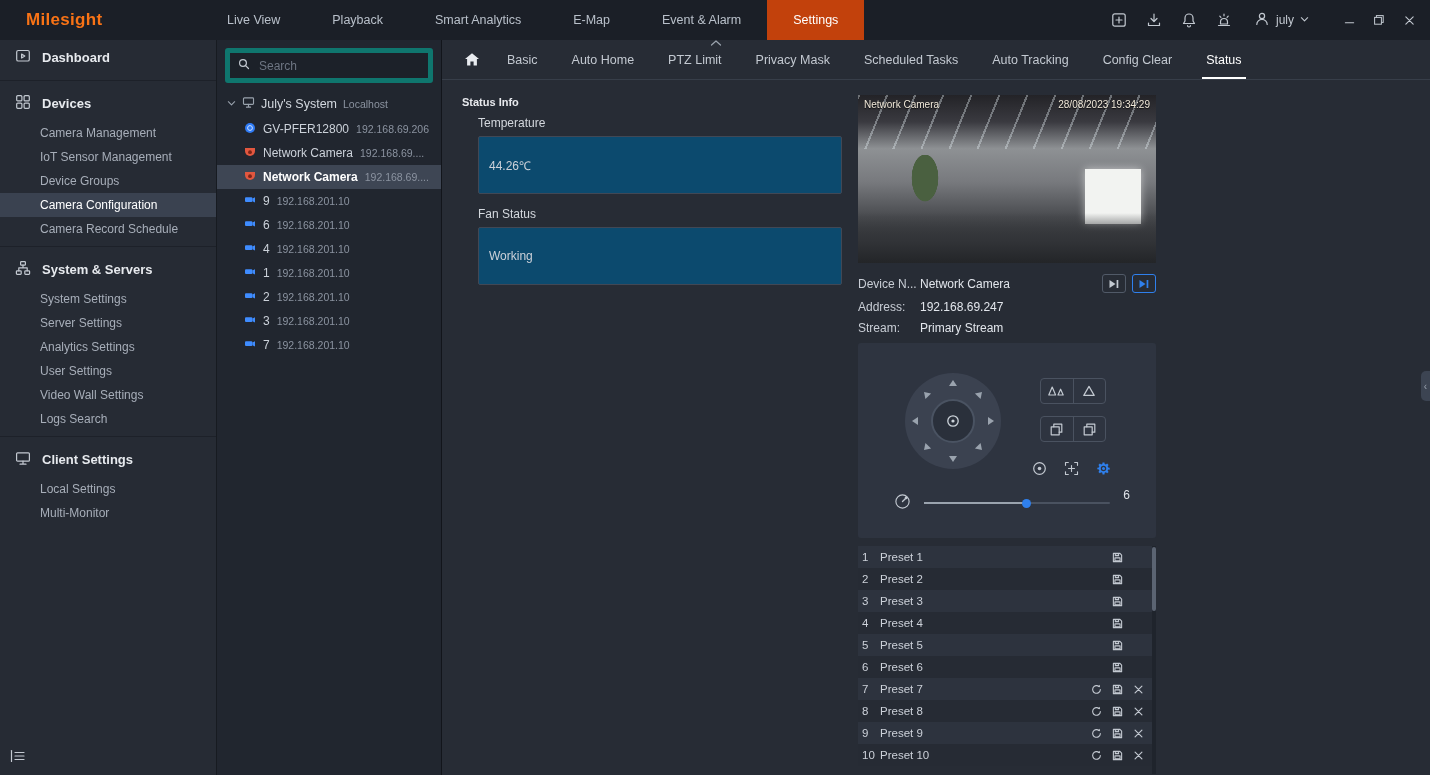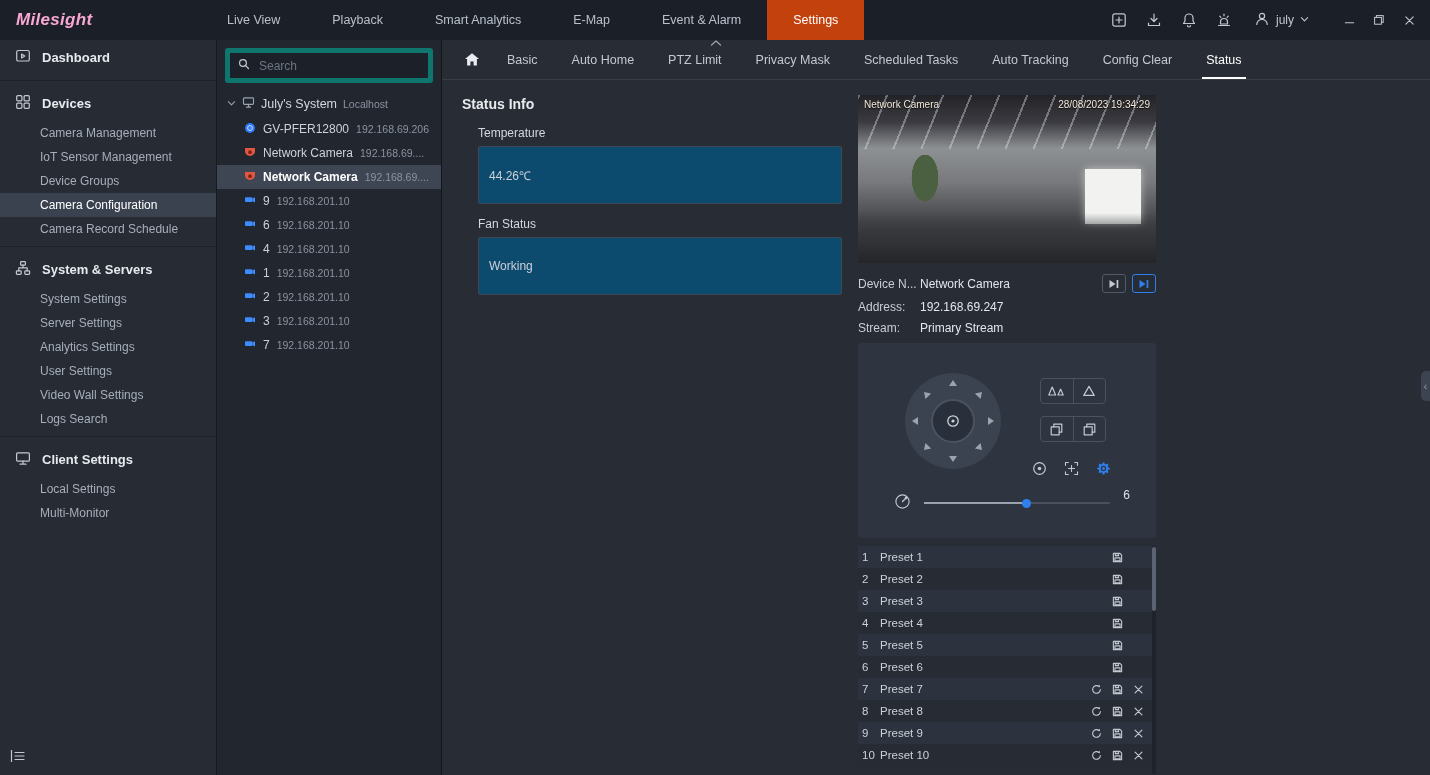--- a/index.html
+++ b/index.html
@@ -3,22 +3,22 @@
 <meta charset="utf-8">
 <style>
   html,body{margin:0;padding:0;background:#14171c}
   .app{position:relative;width:1430px;height:775px;overflow:hidden;background:#272c35;
        font-family:"Liberation Sans",sans-serif;color:#c3c9d1;font-size:12px}
   svg.ic{stroke:#c3c9d1;fill:none;stroke-width:1.2;stroke-linecap:round;stroke-linejoin:round}
   svg.ic.dim{stroke:#9aa3ae}
 
   
   .topbar{position:absolute;left:0;top:0;right:0;height:40px;background:#1b1f27;display:flex;align-items:center;z-index:5}
-  .logo{width:201px;padding-left:16px;box-sizing:border-box;font-style:italic;font-weight:bold;
-        font-size:17px;color:#f9a8d4;letter-spacing:.3px}
+  .logo{width:201px;padding-left:26px;box-sizing:border-box;font-weight:bold;
+        font-size:17px;color:#f97316;letter-spacing:.3px}
   .nav{display:flex;height:100%}
   .nav-item{display:flex;align-items:center;padding:0 26px;font-size:12.5px;color:#b9c0ca;cursor:pointer}
   .nav-item.active{background:#c2410c;color:#fff}
   .topbar-right{margin-left:auto;display:flex;align-items:center;gap:17px;padding-right:14px}
   .tb-ico{display:flex;align-items:center;justify-content:center;width:18px;height:18px;cursor:pointer}
   .user-menu{display:flex;align-items:center;gap:6px;color:#c3c9d1;cursor:pointer;margin-left:4px}
   .win-controls{display:flex;align-items:center;gap:16px;margin-left:16px}
   .win-btn{display:flex;align-items:center;justify-content:center;width:14px;height:14px;cursor:pointer}
   .tab-notch{position:absolute;left:704px;top:37px;width:24px;height:12px;display:flex;align-items:center;justify-content:center;z-index:6;cursor:pointer}
 
@@ -46,21 +46,21 @@
 
   
   .content{position:absolute;left:442px;top:40px;right:0;bottom:0;background:#272c35}
   .tabbar{height:40px;border-bottom:1px solid #373e49;display:flex;align-items:center;padding:0 12px;box-sizing:border-box}
   .home-btn{width:36px;display:flex;align-items:center;justify-content:center;cursor:pointer}
   .tab{position:relative;height:100%;display:flex;align-items:center;padding:0 17px;font-size:12.5px;color:#c3c9d1;cursor:pointer}
   .tab.active{color:#fff;font-weight:normal}
   .tab.active::after{content:'';position:absolute;left:13px;right:13px;bottom:0;height:2px;background:#fff}
 
   .status-block{position:absolute;left:20px;top:56px;width:380px}
-  .status-title{font-size:14px;font-weight:bold;color:#e8eaee;margin-bottom:14px}
+  .status-title{font-size:11px;font-weight:bold;color:#e8eaee;margin-bottom:8px}
   .f-label{margin-left:16px;margin-bottom:6px;color:#d4d8de}
   .field{margin-left:16px;width:342px;height:22px;box-sizing:content-box;border:1px solid #414855;border-radius:2px;
          background:#0c4a6e;color:#ccd1d9;display:flex;align-items:center;padding:17px 10px;margin-bottom:13px}
 
   
   .right-col{position:absolute;left:416px;top:55px;width:298px}
   .video{position:relative;height:168px;overflow:hidden;background:linear-gradient(180deg,#232327 0%,#3a3a40 16%,#8e9194 32%,#77797d 52%,#4a4c50 72%,#2b2d30 100%)}
   .v-ceiling{position:absolute;left:0;top:0;right:0;height:32%;
      background:repeating-linear-gradient(112deg,rgba(225,235,240,.38) 0 2px,transparent 2px 26px)}
   .v-screen{position:absolute;right:5%;top:44%;width:19%;height:33%;background:#f2f3f1;box-shadow:0 0 8px rgba(255,255,255,.55)}

